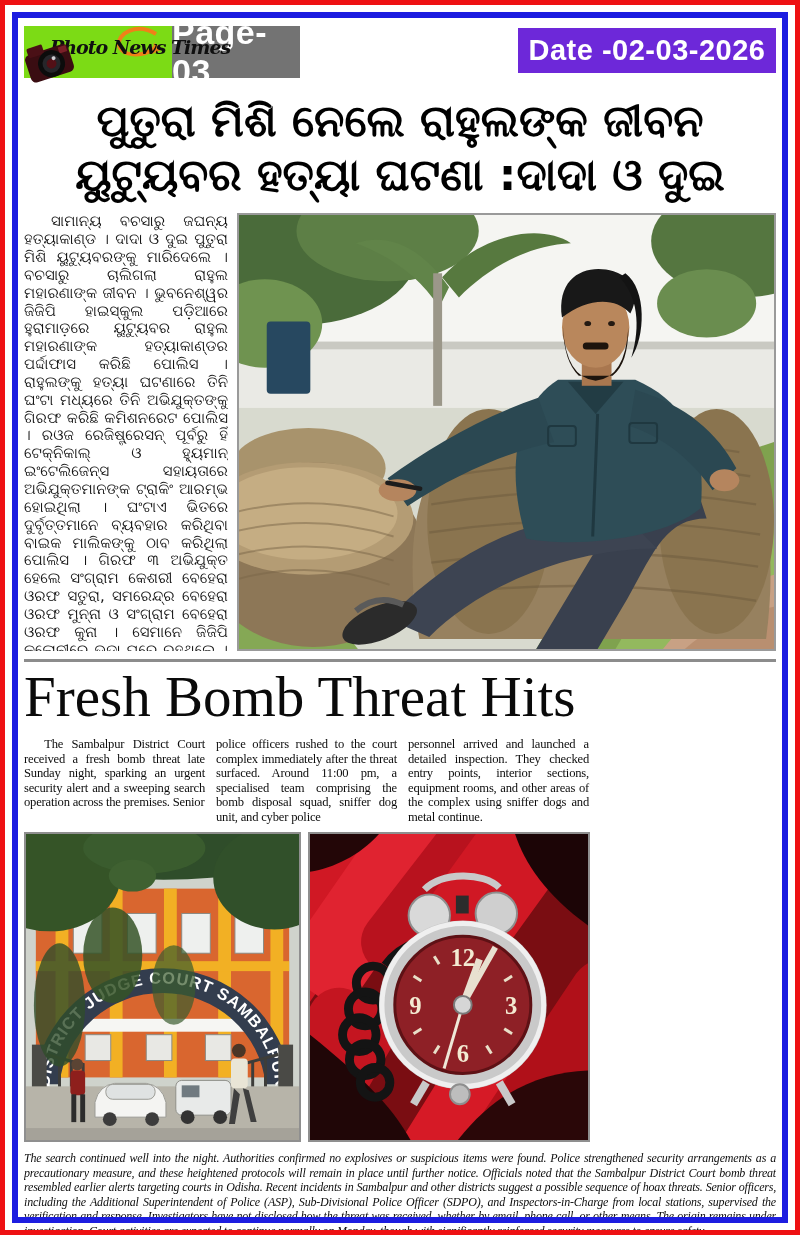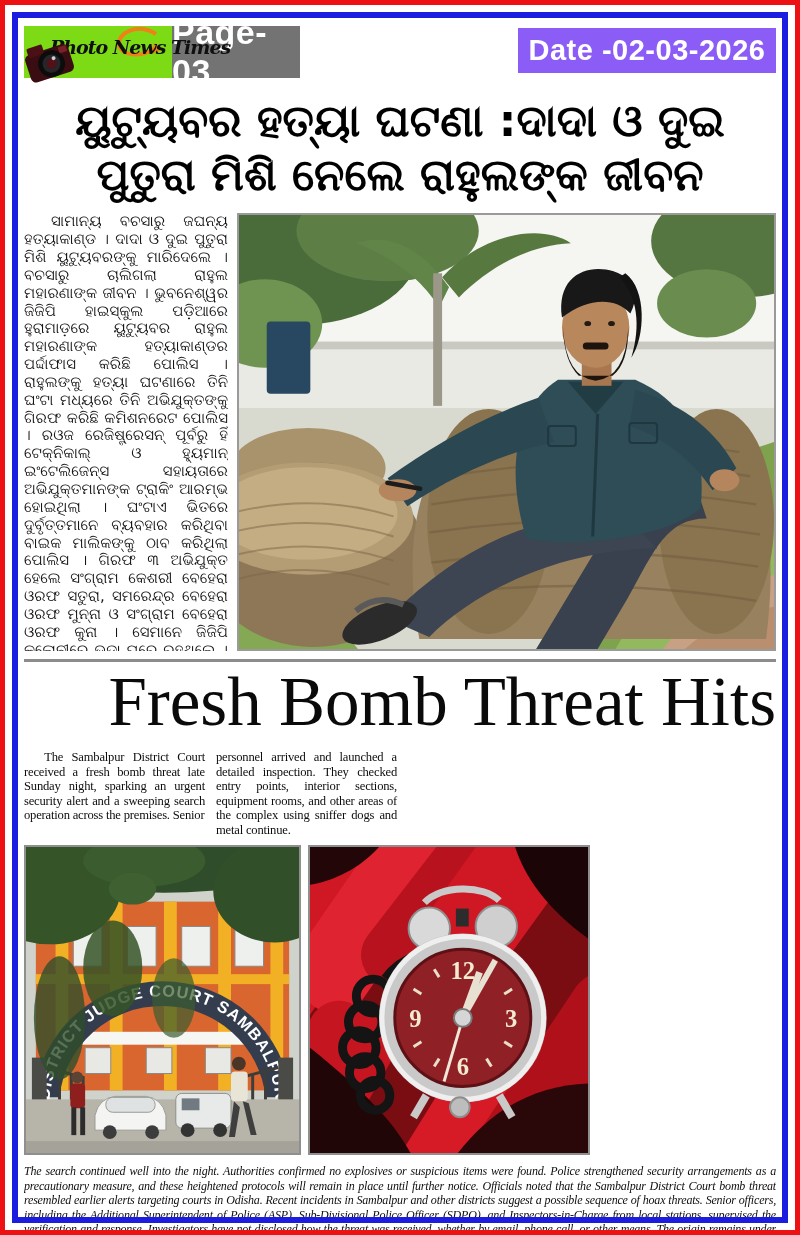--- a/index.html
+++ b/index.html
@@ -12,40 +12,40 @@
   
   .header{display:flex;align-items:flex-start;height:54px;}
   .logo-box{width:148px;height:52px;background:#7cdb15;position:relative;overflow:visible;}
   .brand{position:absolute;left:26px;top:10px;font-family:"DejaVu Serif",serif;font-style:italic;
          font-weight:bold;font-size:19px;letter-spacing:-1px;color:#101010;white-space:nowrap;z-index:2;}
   .camera{position:absolute;left:-2px;bottom:-8px;width:54px;height:56px;z-index:3;}
   .swirl{position:absolute;left:88px;top:0px;width:52px;height:34px;z-index:1;}
   .page-box{width:128px;height:52px;background:#737373;color:#fff;font-weight:bold;font-size:34px;
             display:flex;align-items:center;justify-content:center;letter-spacing:0.5px;}
   .spacer{flex:1;}
-  .date-box{width:258px;height:45px;margin-top:2px;background:#8b5cf6;color:#fff;font-weight:bold;
+  .date-box{width:258px;height:45px;margin-top:2px;background:#6d28d9;color:#fff;font-weight:bold;
             font-size:29px;display:flex;align-items:center;justify-content:center;letter-spacing:0.5px;}
 
   
   .odia-headline{margin-top:14px;text-align:center;font-family:"DejaVu Sans",sans-serif;
                  font-weight:bold;font-size:44px;line-height:1.22;color:#000;}
 
   
   .main-row{margin-top:12px;display:flex;gap:9px;height:438px;}
   .odia-col{width:204px;height:438px;overflow:hidden;font-family:"DejaVu Sans",sans-serif;
             font-size:15px;line-height:1.19;text-align:justify;color:#141414;text-indent:1.8em;}
   .photo-frame{border:2px solid #9a9a9a;background:#eab308;box-sizing:border-box;}
   .main-photo{flex:1;height:438px;}
   .main-photo svg,.court svg,.clock svg{display:block;width:100%;height:100%;}
 
   .divider{margin-top:8px;height:3px;background:#8c8c8c;}
 
   
-  .eng-headline{margin-top:4px;text-align:right;font-family:"Liberation Serif",serif;
-                font-size:69px;line-height:1.07;color:#0a0a0a;}
+  .eng-headline{margin-top:4px;text-align:left;font-family:"Liberation Serif",serif;
+                font-size:57px;line-height:1.07;color:#0a0a0a;}
 
   
   .eng-body{margin-top:10px;display:flex;gap:9px;flex-direction:column;}
   .left-region{width:566px;}
   .text-cols{display:flex;gap:11px;height:88px;overflow:hidden;}
   p.col{margin:0;font-family:"Liberation Serif",serif;font-size:12.6px;line-height:14.5px;
         text-align:justify;color:#0d0d0d;letter-spacing:-0.2px;}
   .text-cols .col{width:181px;}
   .col.first{text-indent:1.6em;}
   .photo-row{display:flex;gap:7px;margin-top:7px;height:310px;}
@@ -76,22 +76,22 @@
           <circle cx="36" cy="32" r="2.2" fill="#cfcfd4"></circle>
         </g>
       </svg>
     </div>
     <div class="page-box">Page-03</div>
     <div class="spacer"></div>
     <div class="date-box">Date -02-03-2026</div>
   </div>
 
   <div class="odia-headline">
+    <div>ପୁତୁରା ମିଶି ନେଲେ ରାହୁଲଙ୍କ ଜୀବନ</div>
     <div>ୟୁଟ୍ୟୁବର ହତ୍ୟା ଘଟଣା :ଦାଦା ଓ ଦୁଇ</div>
-    <div>ପୁତୁରା ମିଶି ନେଲେ ରାହୁଲଙ୍କ ଜୀବନ</div>
   </div>
 
   <div class="main-row">
     <div class="odia-col">ସାମାନ୍ୟ ବଚସାରୁ ଜଘନ୍ୟ ହତ୍ୟାକାଣ୍ଡ । ଦାଦା ଓ ଦୁଇ ପୁତୁରା ମିଶି ୟୁଟ୍ୟୁବରଙ୍କୁ ମାରିଦେଲେ । ବଚସାରୁ ଚାଲିଗଲା ରାହୁଲ ମହାରଣାଙ୍କ ଜୀବନ । ଭୁବନେଶ୍ୱର ଜିଜିପି ହାଇସ୍କୁଲ ପଡ଼ିଆରେ ହୁରାମାଡ଼ରେ ୟୁଟ୍ୟୁବର ରାହୁଲ ମହାରଣାଙ୍କ ହତ୍ୟାକାଣ୍ଡର ପର୍ଦ୍ଦାଫାସ କରିଛି ପୋଲିସ । ରାହୁଲଙ୍କୁ ହତ୍ୟା ଘଟଣାରେ ତିନି ଘଂଟା ମଧ୍ୟରେ ତିନି ଅଭିଯୁକ୍ତଙ୍କୁ ଗିରଫ କରିଛି କମିଶନରେଟ ପୋଲିସ । ରଓଜ ରେଜିଷ୍ଟ୍ରେସନ୍ ପୂର୍ବରୁ ହିଁ ଟେକ୍ନିକାଲ୍ ଓ ହ୍ୟୁମାନ୍ ଇଂଟେଲିଜେନ୍ସ ସହାୟତାରେ ଅଭିଯୁକ୍ତମାନଙ୍କ ଟ୍ରାକିଂ ଆରମ୍ଭ ହୋଇଥିଲା । ଘଂଟାଏ ଭିତରେ ଦୁର୍ବୃତ୍ତମାନେ ବ୍ୟବହାର କରିଥିବା ବାଇକ ମାଲିକଙ୍କୁ ଠାବ କରିଥିଲା ପୋଲିସ । ଗିରଫ ୩ ଅଭିଯୁକ୍ତ ହେଲେ ସଂଗ୍ରାମ କେଶରୀ ବେହେରା ଓରଫ ସତୁରା, ସମରେନ୍ଦ୍ର ବେହେରା ଓରଫ ମୁନ୍ନା ଓ ସଂଗ୍ରାମ ବେହେରା ଓରଫ କୁନା । ସେମାନେ ଜିଜିପି କଲୋନୀରେ ଭଡ଼ା ଘରେ ରହୁଥିଲେ । ଅଭିଯୁକ୍ତଙ୍କ ନିକଟରୁ ଦୁଇଟି ବାଇକ, ୩ ମୋବାଇଲ ଫୋନ ଓ ଛୁରୀ ଜବତ କରିଛି ପୋଲିସ । ରାହୁଲଙ୍କୁ ନ୍ୟାୟ ପ୍ରଦାନ ସହିତ ଦୋଷୀଙ୍କୁ କଠୋର ଶାସ୍ତି ଦେବାକୁ ଦାବି ହୋଇଛି ।</div>
     <div class="photo-frame main-photo">
       <svg viewBox="0 0 540 432" preserveAspectRatio="none">
         <rect width="540" height="432" fill="#f5f5f2"></rect>
         <rect x="0" y="126" width="540" height="8" fill="#c9c9c2"></rect>
         <rect x="0" y="134" width="540" height="58" fill="#eaeae5"></rect>
         <rect x="0" y="192" width="540" height="240" fill="#d8dacf"></rect>
@@ -159,20 +159,21 @@
   <div class="divider"></div>
 
   <div class="eng-headline">
     <div>Fresh Bomb Threat Hits</div>
   </div>
 
   <div class="eng-body">
     <div class="left-region">
       <div class="text-cols">
         <p class="col first">The Sambalpur District Court received a fresh bomb threat late Sunday night, sparking an urgent security alert and a sweeping search operation across the premises. Senior</p>
+        <p class="col">police officers rushed to the court complex immediately after the threat surfaced. Around 11:00 pm, a specialised team comprising the bomb disposal squad, sniffer dog unit, and cyber police</p>
         <p class="col">personnel arrived and launched a detailed inspection. They checked entry points, interior sections, equipment rooms, and other areas of the complex using sniffer dogs and metal continue.</p>
       </div>
       <div class="photo-row">
 
         <div class="photo-frame court">
           <svg viewBox="0 0 277 308" preserveAspectRatio="none">
             <rect width="277" height="308" fill="#cfd3cc"></rect>
             <rect x="10" y="55" width="257" height="190" fill="#d9662f"></rect>
             <rect x="30" y="55" width="13" height="190" fill="#f2b024"></rect>
             <rect x="85" y="55" width="13" height="190" fill="#f2b024"></rect>

